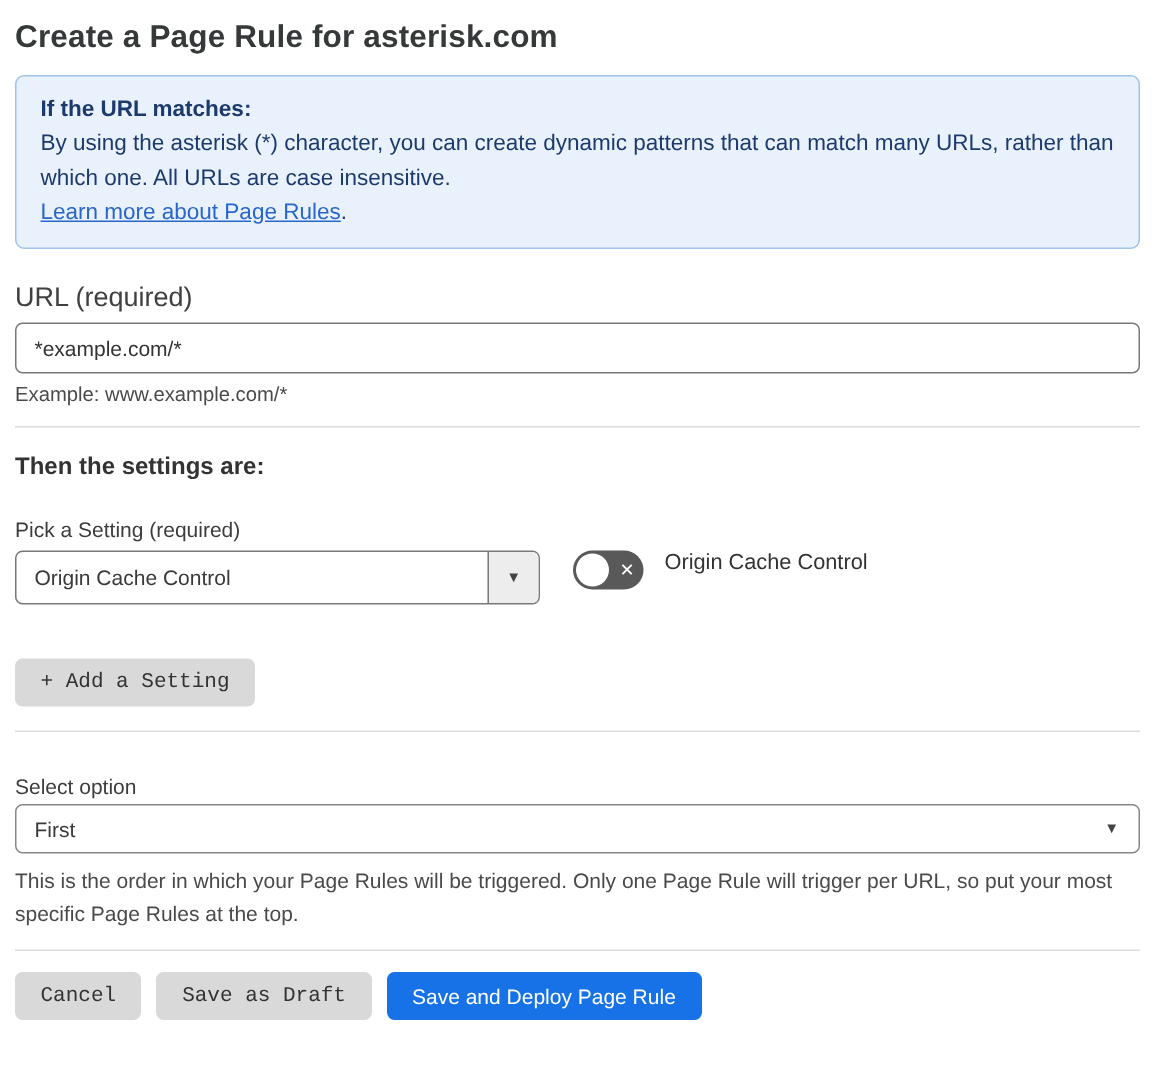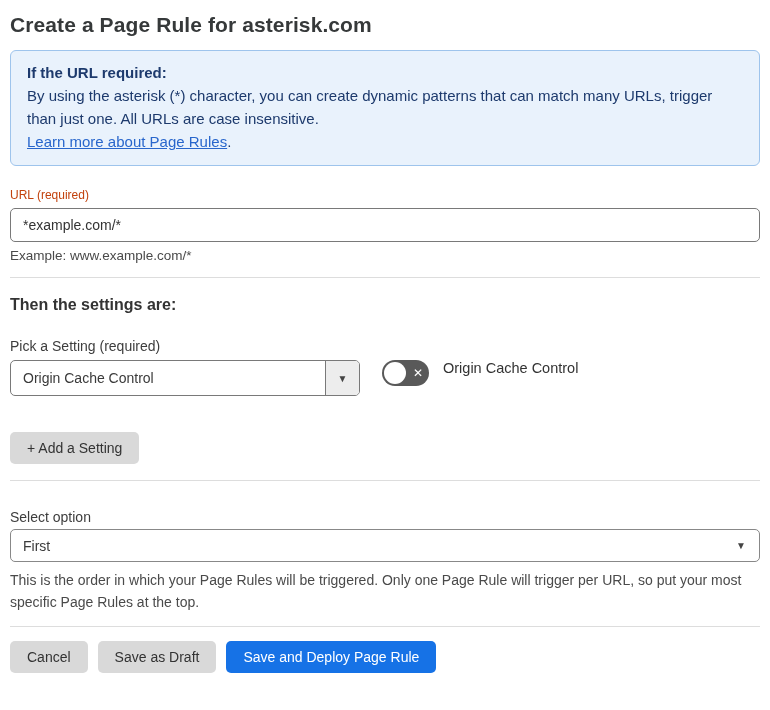--- a/index.html
+++ b/index.html
@@ -34,22 +34,22 @@
   }
   .info-box .info-heading { font-weight: bold; }
   .info-box a.info-link {
     color: #2866cc;
     text-decoration: underline;
     cursor: pointer;
   }
 
   .field-label {
     margin-top: 22px;
-    font-size: 12px;
-    color: #c2410c;
+    font-size: 18px;
+    color: #404040;
   }
   .sub-label {
     margin-top: 24px;
     font-size: 14px;
     color: #3d3d3d;
   }
 
   input.text-input {
     margin-top: 6px;
     width: 100%;
@@ -160,20 +160,21 @@
     border: none;
     border-radius: 5px;
     cursor: pointer;
     font-size: 14px;
   }
   .btn-gray {
     background: #d9d9d9;
     color: #333;
     height: 32px;
     padding: 0 17px;
+    font-family: Liberation Mono, monospace;
   }
   .btn-blue {
     background: #1672e6;
     color: #fff;
     height: 32px;
     padding: 0 17px;
   }
   .add-setting-btn { margin-top: 36px; display: inline-block; }
 
   .order-select { width: 100%; height: 33px; margin-top: 4px; border-color: #888; }
@@ -198,22 +199,22 @@
   }
 </style>
 </head>
 <body>
 
 <div class="container">
 
   <h1 class="page-title">Create a Page Rule for asterisk.com</h1>
 
   <div class="info-box">
-    <div class="info-heading">If the URL required:</div>
-    <div class="info-body">By using the asterisk (*) character, you can create dynamic patterns that can match many URLs, trigger than just one. All URLs are case insensitive.</div>
+    <div class="info-heading">If the URL matches:</div>
+    <div class="info-body">By using the asterisk (*) character, you can create dynamic patterns that can match many URLs, rather than which one. All URLs are case insensitive.</div>
     <div><a class="info-link">Learn more about Page Rules</a><span>.</span></div>
   </div>
 
   <div class="field-label">URL (required)</div>
   <input class="text-input" type="text" value="*example.com/*" style="">
   <div class="helper-text">Example: www.example.com/*</div>
 
   <hr class="divider">
 
   <div class="section-heading">Then the settings are:</div>

